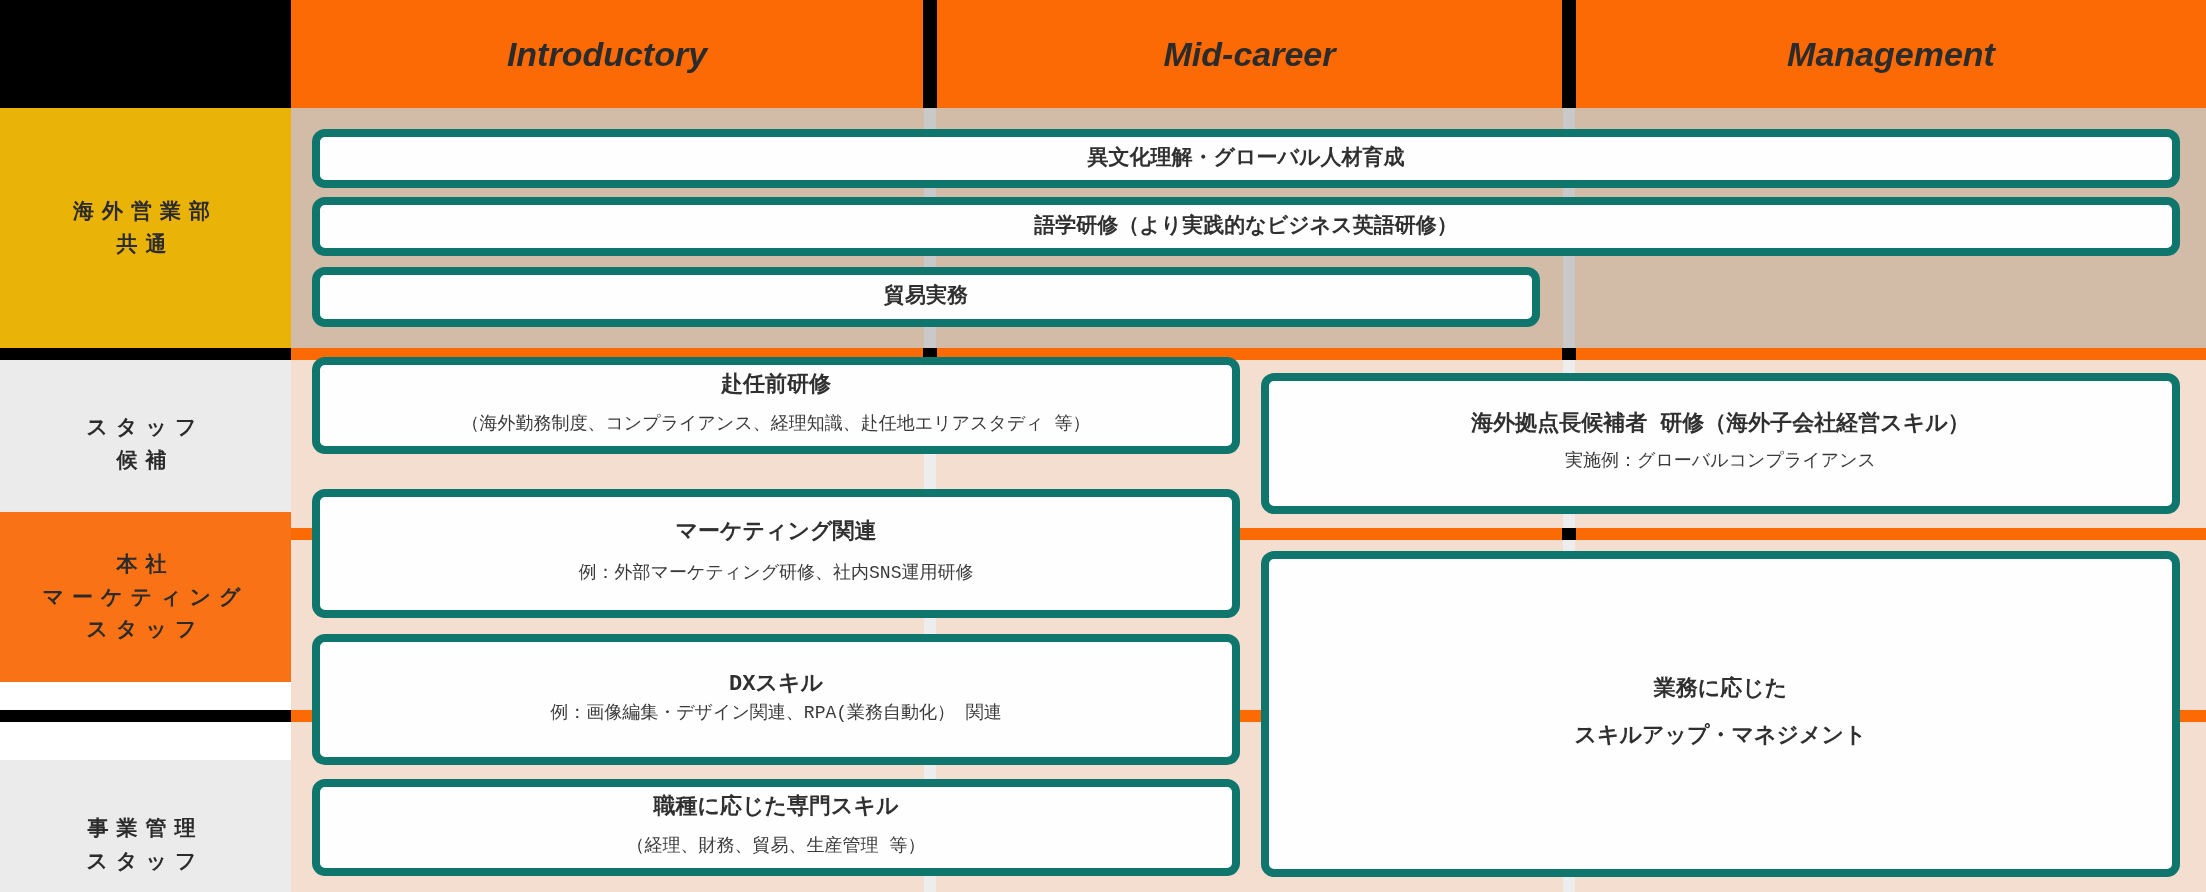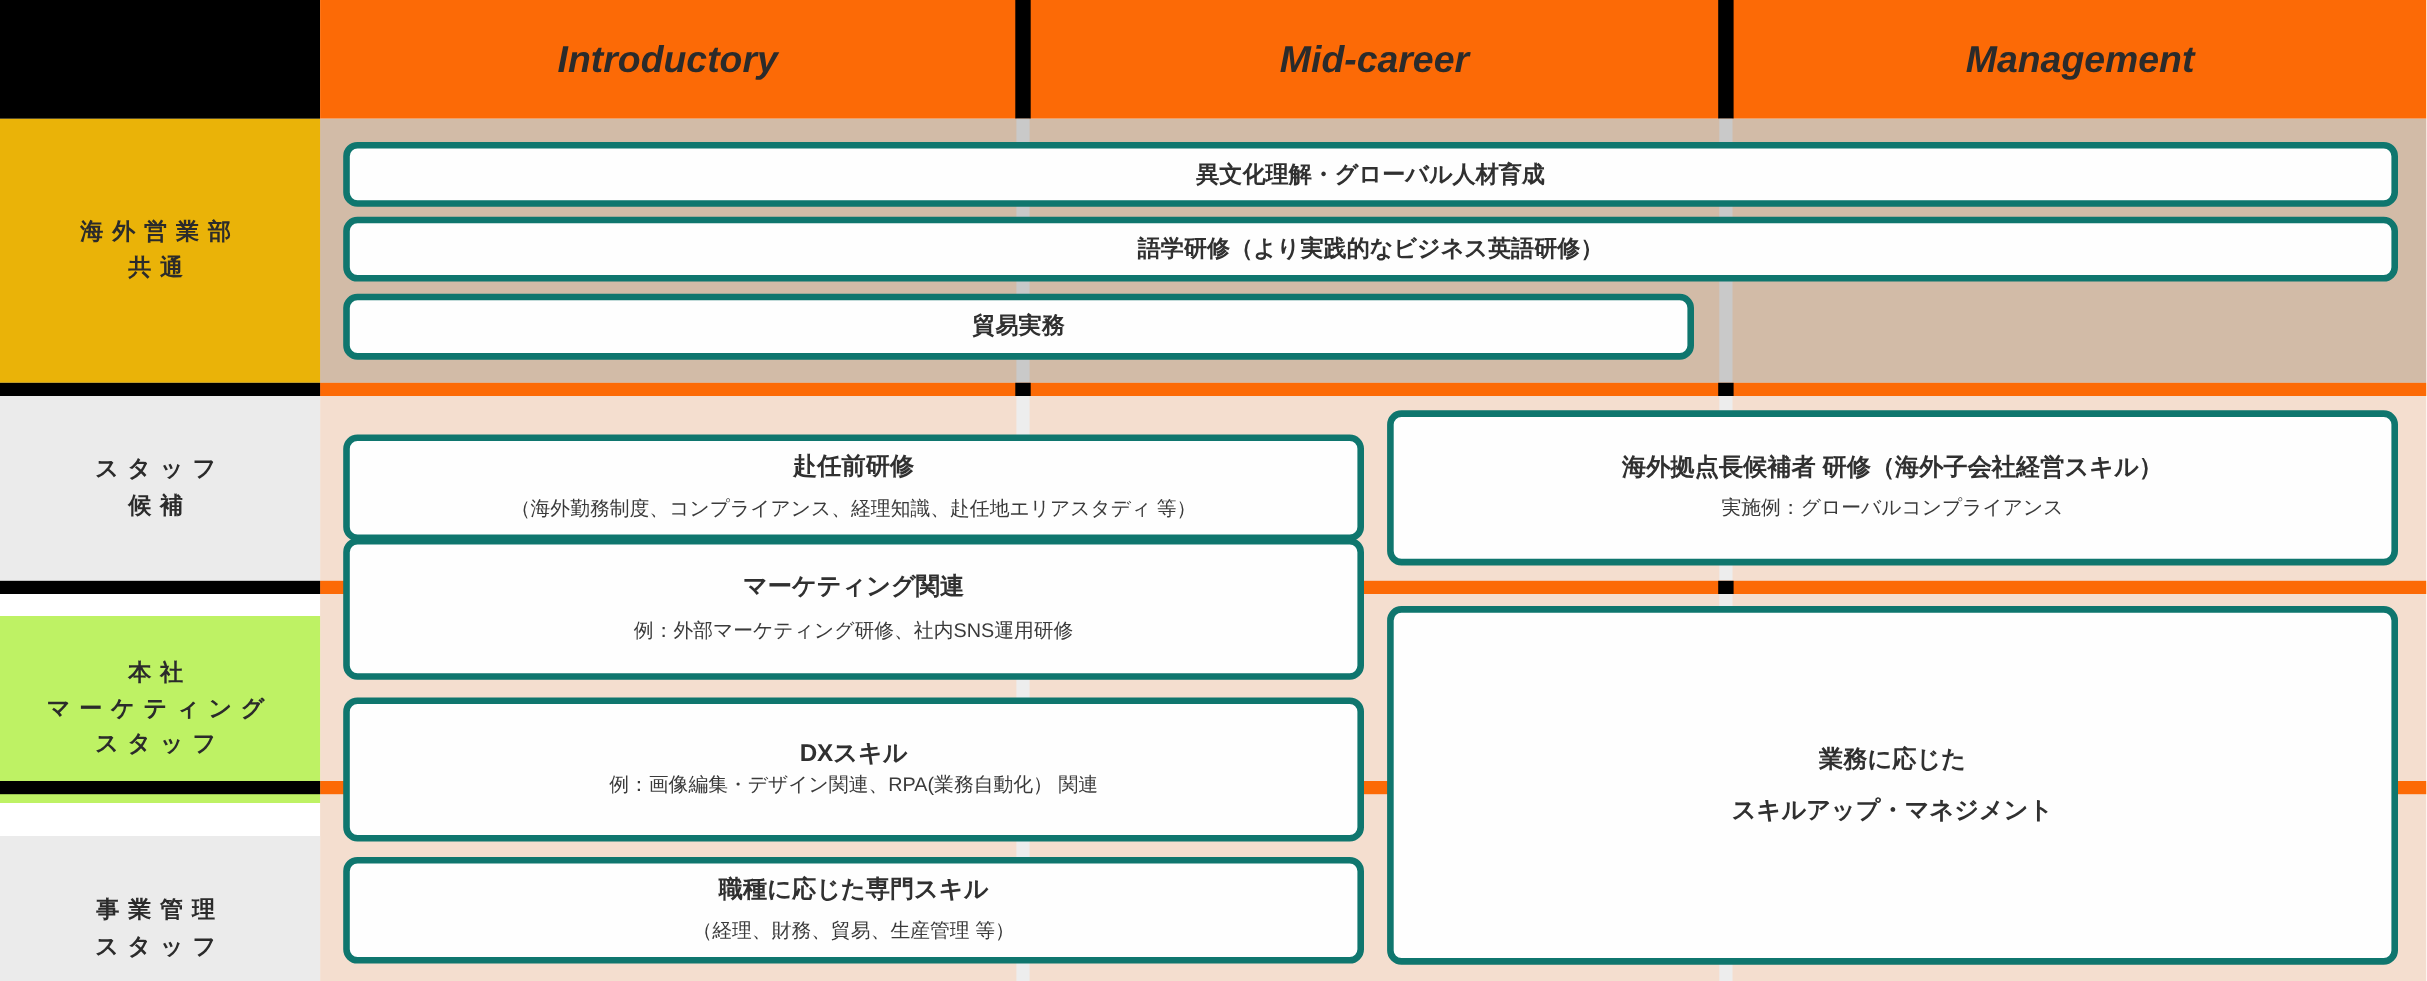--- a/index.html
+++ b/index.html
@@ -16,49 +16,49 @@
   .hl2{left:937px;width:625px;}
   .hl3{left:1576px;width:630px;}
   .hbar{top:0;width:14px;height:108px;background:#000000;}
   .hbar1{left:923px;} .hbar2{left:1562px;}
 
   
   .side-cell{left:0;width:291px;display:flex;flex-direction:column;align-items:center;justify-content:center;
     font-size:21px;font-weight:bold;color:#2b2b2b;letter-spacing:8px;line-height:1.55;text-align:center;}
   .sc1{top:108px;height:240px;background:#eab308;}
   .sc2{top:360px;height:168px;background:#EBEBEB;}
-  .sc3{top:560px;height:170px;background:#bef264;}
+  .sc3{top:512px;height:170px;background:#f97316;}
   .sc4{top:760px;height:170px;background:#EBEBEB;}
   .side-sep{left:0;width:291px;height:12px;background:#000000;}
   .ss1{top:348px;} .ss2{top:528px;} .ss3{top:710px;}
 
   
   .content-bg{left:291px;top:108px;width:1915px;height:784px;background:#F4DECF;}
   .row1-bg{left:291px;top:108px;width:1915px;height:240px;background:#D2BBA7;}
   .vline{width:12px;}
   .vl-a{top:108px;height:240px;background:#C9C9C9;}
   .vl-b{top:348px;height:544px;background:#EDEDED;}
   .vx1{left:924px;} .vx2{left:1563px;}
   .orange-band{left:291px;width:1915px;height:12px;background:#FC6A06;}
   .ob1{top:348px;} .ob2{top:528px;} .ob3{top:710px;}
   .xsq{width:14px;height:12px;background:#000000;}
   .xs1{left:923px;} .xs2{left:1562px;}
   .xy1{top:348px;} .xy2{top:528px;} .xy3{top:710px;}
 
   
-  .box{position:absolute;background:#FEFEFE;border:6px solid #0f766e;border-radius:13px;
+  .box{position:absolute;background:#FEFEFE;border:8px solid #0f766e;border-radius:13px;
     display:flex;flex-direction:column;align-items:center;justify-content:center;
-    box-sizing:border-box;text-align:right;z-index:5;}
+    box-sizing:border-box;text-align:right;z-index:5;font-family:Liberation Mono, monospace;}
   .box-title{font-size:22px;font-weight:bold;color:#303030;line-height:1.3;}
   .box-sub{font-size:18px;color:#3A3A3A;line-height:1.6;}
   .b1{left:312px;top:129px;width:1868px;height:59px;}
   .b2{left:312px;top:197px;width:1868px;height:59px;}
   .b3{left:312px;top:267px;width:1228px;height:60px;}
   .b1 .box-title,.b2 .box-title,.b3 .box-title{font-size:21px;}
-  .b4{left:312px;top:395px;width:928px;height:97px;gap:9px;}
+  .b4{left:312px;top:357px;width:928px;height:97px;gap:9px;}
   .b5{left:312px;top:489px;width:928px;height:129px;gap:12px;}
   .b6{left:312px;top:634px;width:928px;height:131px;}
   .b7{left:312px;top:779px;width:928px;height:97px;gap:9px;}
   .b8{left:1261px;top:373px;width:919px;height:141px;gap:8px;}
   .b9{left:1261px;top:551px;width:919px;height:326px;gap:18px;}
   .b9 .box-title{font-size:22px;}
 </style>
 </head>
 <body>
 

